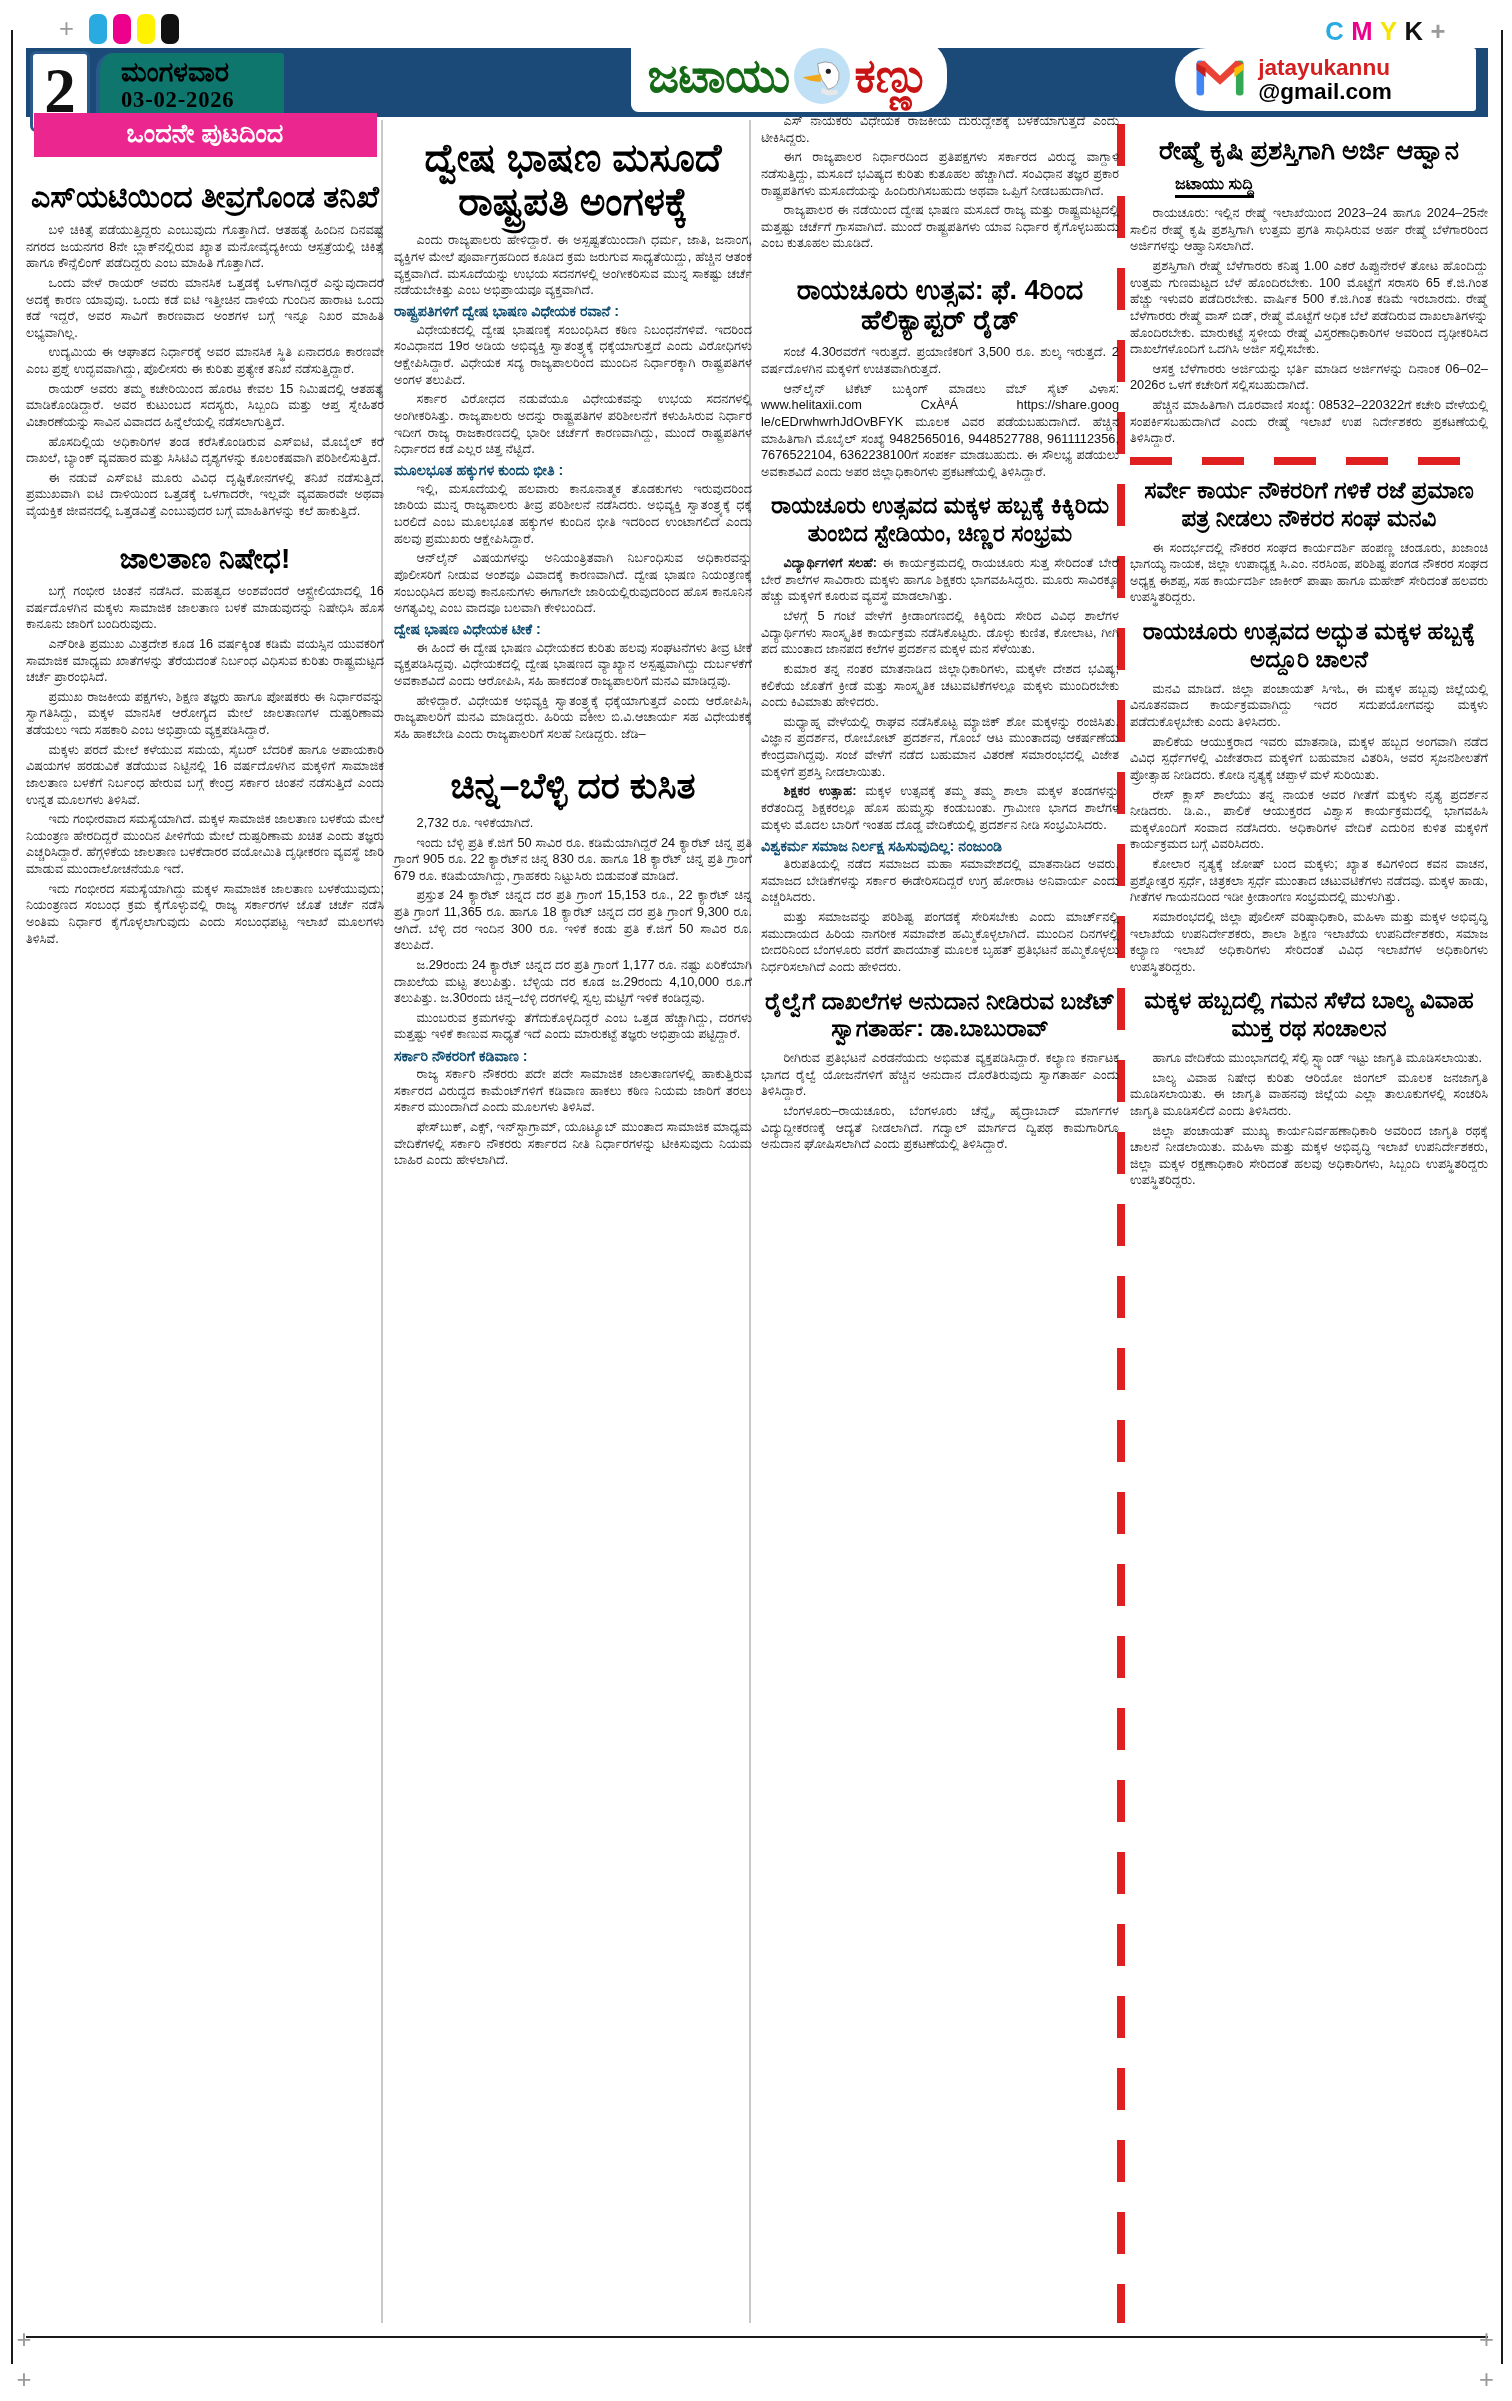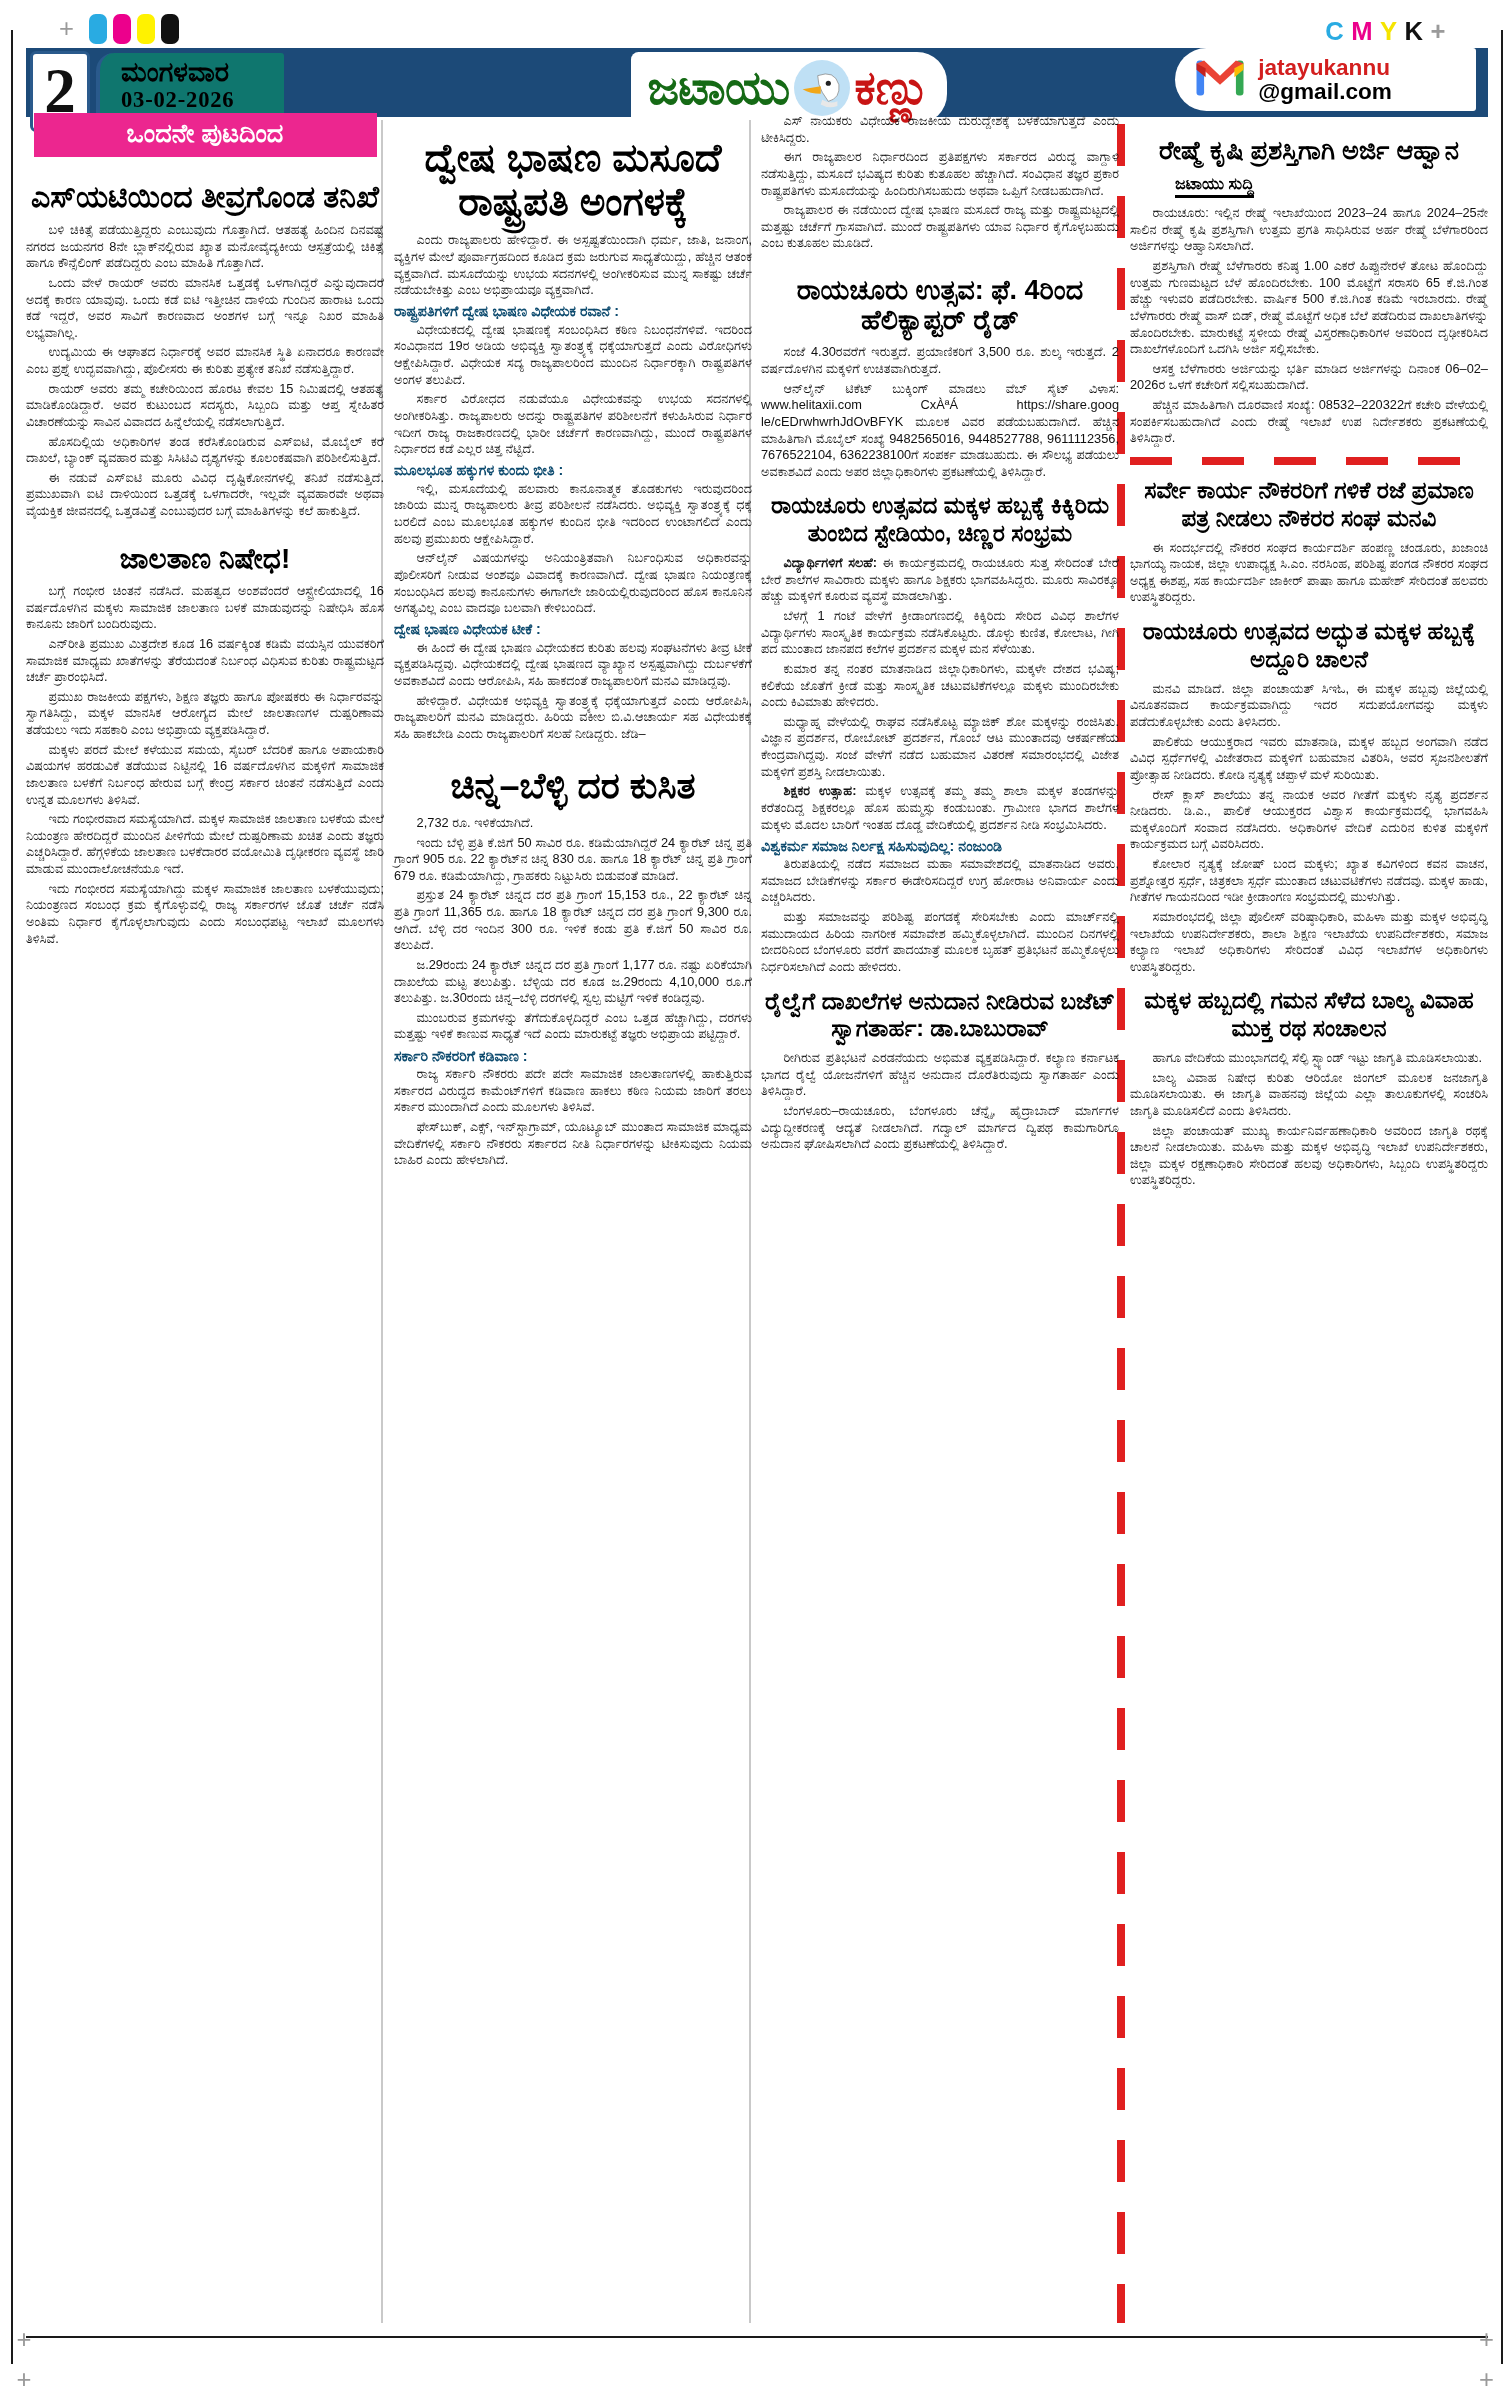--- a/index.html
+++ b/index.html
@@ -13,21 +13,21 @@
   .cmyk-letters span{margin-right:4.5px;}
   
   .header-bar{position:absolute;left:25.6px;top:48px;width:1462px;height:69px;background:#1c4a78;}
   .pagenum-box{position:absolute;left:30px;top:51px;width:54px;height:75px;background:#fff;
                border:3px solid #2a5a8c;border-radius:6px;display:flex;align-items:center;justify-content:center;}
   .pagenum{font-family:"Liberation Serif","DejaVu Serif",serif;font-size:63px;font-weight:bold;line-height:1;}
   .daydate-box{position:absolute;left:96px;top:53px;width:188px;height:72px;background:#0f766e;
                border-left:4.5px solid #2a5a8c;border-radius:18px 3px 3px 3px;padding:4.5px 7.5px 0 21px;box-sizing:border-box;}
   .dayname{font-size:27px;font-weight:bold;color:#000;line-height:1.1;}
   .datenum{font-family:"Liberation Serif","DejaVu Serif",serif;font-size:22.6px;font-weight:bold;color:#000;letter-spacing:0.8px;}
-  .masthead-box{position:absolute;left:631px;top:52px;width:316px;height:72px;background:#fff;
+  .masthead-box{position:absolute;left:631px;top:40px;width:316px;height:72px;background:#fff;
                 border-radius:7.5px 30px 30px 7.5px;display:flex;align-items:center;justify-content:center;gap:4.5px;}
   .mast-green{font-size:47px;font-weight:bold;color:#156a15;letter-spacing:-0.8px;}
   .mast-red{font-size:47px;font-weight:bold;color:#c81414;}
   .eagle{width:56px;height:56px;border-radius:50%;background:#bfe0f5;display:flex;align-items:center;justify-content:center;overflow:hidden;}
   .email-box{position:absolute;left:1175px;top:48px;width:301px;height:63px;background:#fff;
              border-radius:32px 3px 3px 32px;display:flex;align-items:center;padding-left:19.6px;box-sizing:border-box;gap:13.6px;}
   .email-user{color:#d31f1f;font-weight:bold;font-size:22.6px;line-height:1.05;}
   .email-domain{color:#000;font-weight:bold;font-size:22.6px;line-height:1.05;}
   
   .col{position:absolute;top:113px;width:358px;}
@@ -151,21 +151,21 @@
     </div>
   <div class="col" style="left:761px;">
       <div class="para">ಎಸ್ ನಾಯಕರು ವಿಧೇಯಕ ರಾಜಕೀಯ ದುರುದ್ದೇಶಕ್ಕೆ ಬಳಕೆಯಾಗುತ್ತದೆ ಎಂದು ಟೀಕಿಸಿದ್ದರು.</div>
       <div class="para">ಈಗ ರಾಜ್ಯಪಾಲರ ನಿರ್ಧಾರದಿಂದ ಪ್ರತಿಪಕ್ಷಗಳು ಸರ್ಕಾರದ ವಿರುದ್ಧ ವಾಗ್ದಾಳಿ ನಡೆಸುತ್ತಿದ್ದು, ಮಸೂದೆ ಭವಿಷ್ಯದ ಕುರಿತು ಕುತೂಹಲ ಹೆಚ್ಚಾಗಿದೆ. ಸಂವಿಧಾನ ತಜ್ಞರ ಪ್ರಕಾರ ರಾಷ್ಟ್ರಪತಿಗಳು ಮಸೂದೆಯನ್ನು ಹಿಂದಿರುಗಿಸಬಹುದು ಅಥವಾ ಒಪ್ಪಿಗೆ ನೀಡಬಹುದಾಗಿದೆ.</div>
       <div class="para">ರಾಜ್ಯಪಾಲರ ಈ ನಡೆಯಿಂದ ದ್ವೇಷ ಭಾಷಣ ಮಸೂದೆ ರಾಜ್ಯ ಮತ್ತು ರಾಷ್ಟ್ರಮಟ್ಟದಲ್ಲಿ ಮತ್ತಷ್ಟು ಚರ್ಚೆಗೆ ಗ್ರಾಸವಾಗಿದೆ. ಮುಂದೆ ರಾಷ್ಟ್ರಪತಿಗಳು ಯಾವ ನಿರ್ಧಾರ ಕೈಗೊಳ್ಳಬಹುದು ಎಂಬ ಕುತೂಹಲ ಮೂಡಿದೆ.</div>
       <div class="h1" style="font-size: 27px;">ರಾಯಚೂರು ಉತ್ಸವ: ಫೆ. 4ರಿಂದ ಹೆಲಿಕ್ಯಾಪ್ಟರ್ ರೈಡ್</div>
       <div class="para">ಸಂಜೆ 4.30ರವರೆಗೆ ಇರುತ್ತದೆ. ಪ್ರಯಾಣಿಕರಿಗೆ 3,500 ರೂ. ಶುಲ್ಕ ಇರುತ್ತದೆ. 2 ವರ್ಷದೊಳಗಿನ ಮಕ್ಕಳಿಗೆ ಉಚಿತವಾಗಿರುತ್ತದೆ.</div>
       <div class="para">ಆನ್‌ಲೈನ್ ಟಿಕೆಟ್ ಬುಕ್ಕಿಂಗ್ ಮಾಡಲು ವೆಬ್ ಸೈಟ್ ವಿಳಾಸ: www.helitaxii.com CxÀªÁ https://share.goog le/cEDrwhwrhJdOvBFYK ಮೂಲಕ ವಿವರ ಪಡೆಯಬಹುದಾಗಿದೆ. ಹೆಚ್ಚಿನ ಮಾಹಿತಿಗಾಗಿ ಮೊಬೈಲ್ ಸಂಖ್ಯೆ 9482565016, 9448527788, 9611112356, 7676522104, 6362238100ಗೆ ಸಂಪರ್ಕ ಮಾಡಬಹುದು. ಈ ಸೌಲಭ್ಯ ಪಡೆಯಲು ಅವಕಾಶವಿದೆ ಎಂದು ಅಪರ ಜಿಲ್ಲಾಧಿಕಾರಿಗಳು ಪ್ರಕಟಣೆಯಲ್ಲಿ ತಿಳಿಸಿದ್ದಾರೆ.</div>
       <div class="h2">ರಾಯಚೂರು ಉತ್ಸವದ ಮಕ್ಕಳ ಹಬ್ಬಕ್ಕೆ ಕಿಕ್ಕಿರಿದು ತುಂಬಿದ ಸ್ಟೇಡಿಯಂ, ಚಿಣ್ಣರ ಸಂಭ್ರಮ</div>
       <div class="para"><span class="lead">ವಿದ್ಯಾರ್ಥಿಗಳಿಗೆ ಸಲಹೆ: </span>ಈ ಕಾರ್ಯಕ್ರಮದಲ್ಲಿ ರಾಯಚೂರು ಸುತ್ತ ಸೇರಿದಂತೆ ಬೇರೆ ಬೇರೆ ಶಾಲೆಗಳ ಸಾವಿರಾರು ಮಕ್ಕಳು ಹಾಗೂ ಶಿಕ್ಷಕರು ಭಾಗವಹಿಸಿದ್ದರು. ಮೂರು ಸಾವಿರಕ್ಕೂ ಹೆಚ್ಚು ಮಕ್ಕಳಿಗೆ ಕೂರುವ ವ್ಯವಸ್ಥೆ ಮಾಡಲಾಗಿತ್ತು.</div>
-      <div class="para">ಬೆಳಗ್ಗೆ 1 ಗಂಟೆ ವೇಳೆಗೆ ಕ್ರೀಡಾಂಗಣದಲ್ಲಿ ಕಿಕ್ಕಿರಿದು ಸೇರಿದ ವಿವಿಧ ಶಾಲೆಗಳ ವಿದ್ಯಾರ್ಥಿಗಳು ಸಾಂಸ್ಕೃತಿಕ ಕಾರ್ಯಕ್ರಮ ನಡೆಸಿಕೊಟ್ಟರು. ಡೊಳ್ಳು ಕುಣಿತ, ಕೋಲಾಟ, ಗೀಗಿ ಪದ ಮುಂತಾದ ಜಾನಪದ ಕಲೆಗಳ ಪ್ರದರ್ಶನ ಮಕ್ಕಳ ಮನ ಸೆಳೆಯಿತು.</div>
+      <div class="para">ಬೆಳಗ್ಗೆ 5 ಗಂಟೆ ವೇಳೆಗೆ ಕ್ರೀಡಾಂಗಣದಲ್ಲಿ ಕಿಕ್ಕಿರಿದು ಸೇರಿದ ವಿವಿಧ ಶಾಲೆಗಳ ವಿದ್ಯಾರ್ಥಿಗಳು ಸಾಂಸ್ಕೃತಿಕ ಕಾರ್ಯಕ್ರಮ ನಡೆಸಿಕೊಟ್ಟರು. ಡೊಳ್ಳು ಕುಣಿತ, ಕೋಲಾಟ, ಗೀಗಿ ಪದ ಮುಂತಾದ ಜಾನಪದ ಕಲೆಗಳ ಪ್ರದರ್ಶನ ಮಕ್ಕಳ ಮನ ಸೆಳೆಯಿತು.</div>
       <div class="para">ಕುಮಾರ ತನ್ನ ನಂತರ ಮಾತನಾಡಿದ ಜಿಲ್ಲಾಧಿಕಾರಿಗಳು, ಮಕ್ಕಳೇ ದೇಶದ ಭವಿಷ್ಯ; ಕಲಿಕೆಯ ಜೊತೆಗೆ ಕ್ರೀಡೆ ಮತ್ತು ಸಾಂಸ್ಕೃತಿಕ ಚಟುವಟಿಕೆಗಳಲ್ಲೂ ಮಕ್ಕಳು ಮುಂದಿರಬೇಕು ಎಂದು ಕಿವಿಮಾತು ಹೇಳಿದರು.</div>
       <div class="para">ಮಧ್ಯಾಹ್ನ ವೇಳೆಯಲ್ಲಿ ರಾಘವ ನಡೆಸಿಕೊಟ್ಟ ಮ್ಯಾಜಿಕ್ ಶೋ ಮಕ್ಕಳನ್ನು ರಂಜಿಸಿತು. ವಿಜ್ಞಾನ ಪ್ರದರ್ಶನ, ರೋಬೋಟ್ ಪ್ರದರ್ಶನ, ಗೊಂಬೆ ಆಟ ಮುಂತಾದವು ಆಕರ್ಷಣೆಯ ಕೇಂದ್ರವಾಗಿದ್ದವು. ಸಂಜೆ ವೇಳೆಗೆ ನಡೆದ ಬಹುಮಾನ ವಿತರಣೆ ಸಮಾರಂಭದಲ್ಲಿ ವಿಜೇತ ಮಕ್ಕಳಿಗೆ ಪ್ರಶಸ್ತಿ ನೀಡಲಾಯಿತು.</div>
       <div class="para"><span class="lead">ಶಿಕ್ಷಕರ ಉತ್ಸಾಹ: </span>ಮಕ್ಕಳ ಉತ್ಸವಕ್ಕೆ ತಮ್ಮ ತಮ್ಮ ಶಾಲಾ ಮಕ್ಕಳ ತಂಡಗಳನ್ನು ಕರೆತಂದಿದ್ದ ಶಿಕ್ಷಕರಲ್ಲೂ ಹೊಸ ಹುಮ್ಮಸ್ಸು ಕಂಡುಬಂತು. ಗ್ರಾಮೀಣ ಭಾಗದ ಶಾಲೆಗಳ ಮಕ್ಕಳು ಮೊದಲ ಬಾರಿಗೆ ಇಂತಹ ದೊಡ್ಡ ವೇದಿಕೆಯಲ್ಲಿ ಪ್ರದರ್ಶನ ನೀಡಿ ಸಂಭ್ರಮಿಸಿದರು.</div>
       <div class="redsub">ವಿಶ್ವಕರ್ಮ ಸಮಾಜ ನಿರ್ಲಕ್ಷ ಸಹಿಸುವುದಿಲ್ಲ: ನಂಜುಂಡಿ</div>
       <div class="para">ತಿರುಪತಿಯಲ್ಲಿ ನಡೆದ ಸಮಾಜದ ಮಹಾ ಸಮಾವೇಶದಲ್ಲಿ ಮಾತನಾಡಿದ ಅವರು, ಸಮಾಜದ ಬೇಡಿಕೆಗಳನ್ನು ಸರ್ಕಾರ ಈಡೇರಿಸದಿದ್ದರೆ ಉಗ್ರ ಹೋರಾಟ ಅನಿವಾರ್ಯ ಎಂದು ಎಚ್ಚರಿಸಿದರು.</div>
       <div class="para">ಮತ್ತು ಸಮಾಜವನ್ನು ಪರಿಶಿಷ್ಟ ಪಂಗಡಕ್ಕೆ ಸೇರಿಸಬೇಕು ಎಂದು ಮಾರ್ಚ್‌ನಲ್ಲಿ ಸಮುದಾಯದ ಹಿರಿಯ ನಾಗರೀಕ ಸಮಾವೇಶ ಹಮ್ಮಿಕೊಳ್ಳಲಾಗಿದೆ. ಮುಂದಿನ ದಿನಗಳಲ್ಲಿ ಬೀದರಿನಿಂದ ಬೆಂಗಳೂರು ವರೆಗೆ ಪಾದಯಾತ್ರೆ ಮೂಲಕ ಬೃಹತ್ ಪ್ರತಿಭಟನೆ ಹಮ್ಮಿಕೊಳ್ಳಲು ನಿರ್ಧರಿಸಲಾಗಿದೆ ಎಂದು ಹೇಳಿದರು.</div>
       <div class="h2">ರೈಲ್ವೆಗೆ ದಾಖಲೆಗಳ ಅನುದಾನ ನೀಡಿರುವ ಬಜೆಟ್ ಸ್ವಾಗತಾರ್ಹ: ಡಾ.ಬಾಬುರಾವ್</div>
       <div class="para">ರೀಗಿರುವ ಪ್ರತಿಭಟನೆ ಎರಡನೆಯದು ಅಭಿಮತ ವ್ಯಕ್ತಪಡಿಸಿದ್ದಾರೆ. ಕಲ್ಯಾಣ ಕರ್ನಾಟಕ ಭಾಗದ ರೈಲ್ವೆ ಯೋಜನೆಗಳಿಗೆ ಹೆಚ್ಚಿನ ಅನುದಾನ ದೊರೆತಿರುವುದು ಸ್ವಾಗತಾರ್ಹ ಎಂದು ತಿಳಿಸಿದ್ದಾರೆ.</div>
       <div class="para">ಬೆಂಗಳೂರು–ರಾಯಚೂರು, ಬೆಂಗಳೂರು ಚೆನ್ನೈ, ಹೈದ್ರಾಬಾದ್ ಮಾರ್ಗಗಳ ವಿದ್ಯುದ್ದೀಕರಣಕ್ಕೆ ಆದ್ಯತೆ ನೀಡಲಾಗಿದೆ. ಗದ್ವಾಲ್ ಮಾರ್ಗದ ದ್ವಿಪಥ ಕಾಮಗಾರಿಗೂ ಅನುದಾನ ಘೋಷಿಸಲಾಗಿದೆ ಎಂದು ಪ್ರಕಟಣೆಯಲ್ಲಿ ತಿಳಿಸಿದ್ದಾರೆ.</div>
     </div>

